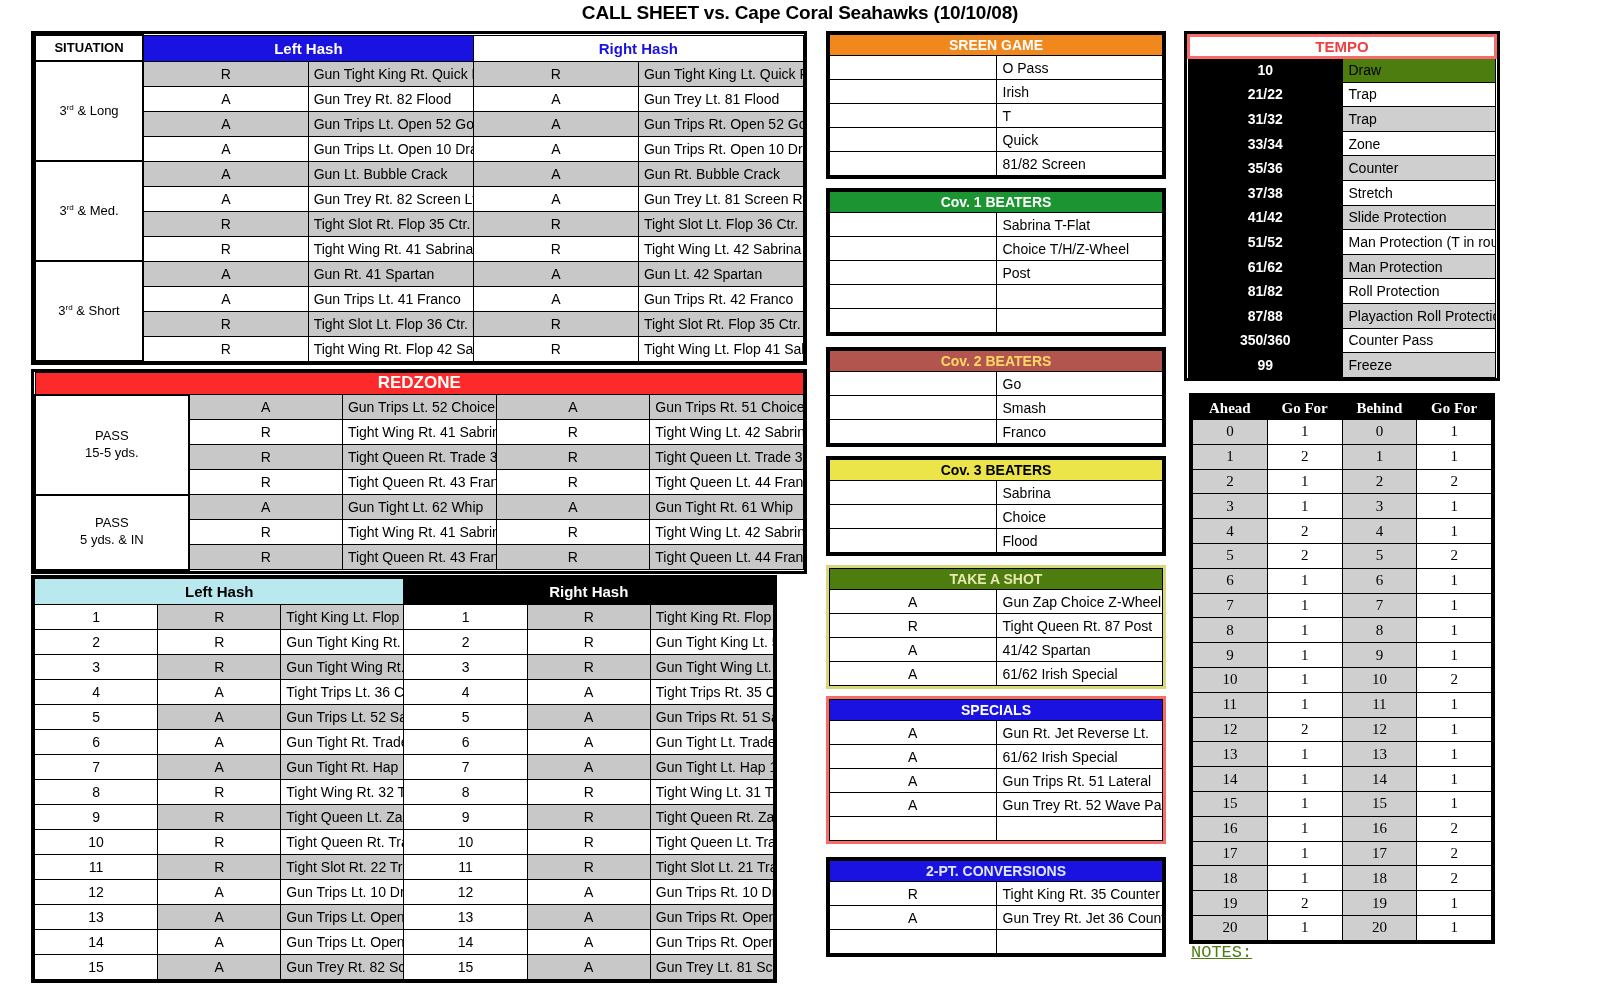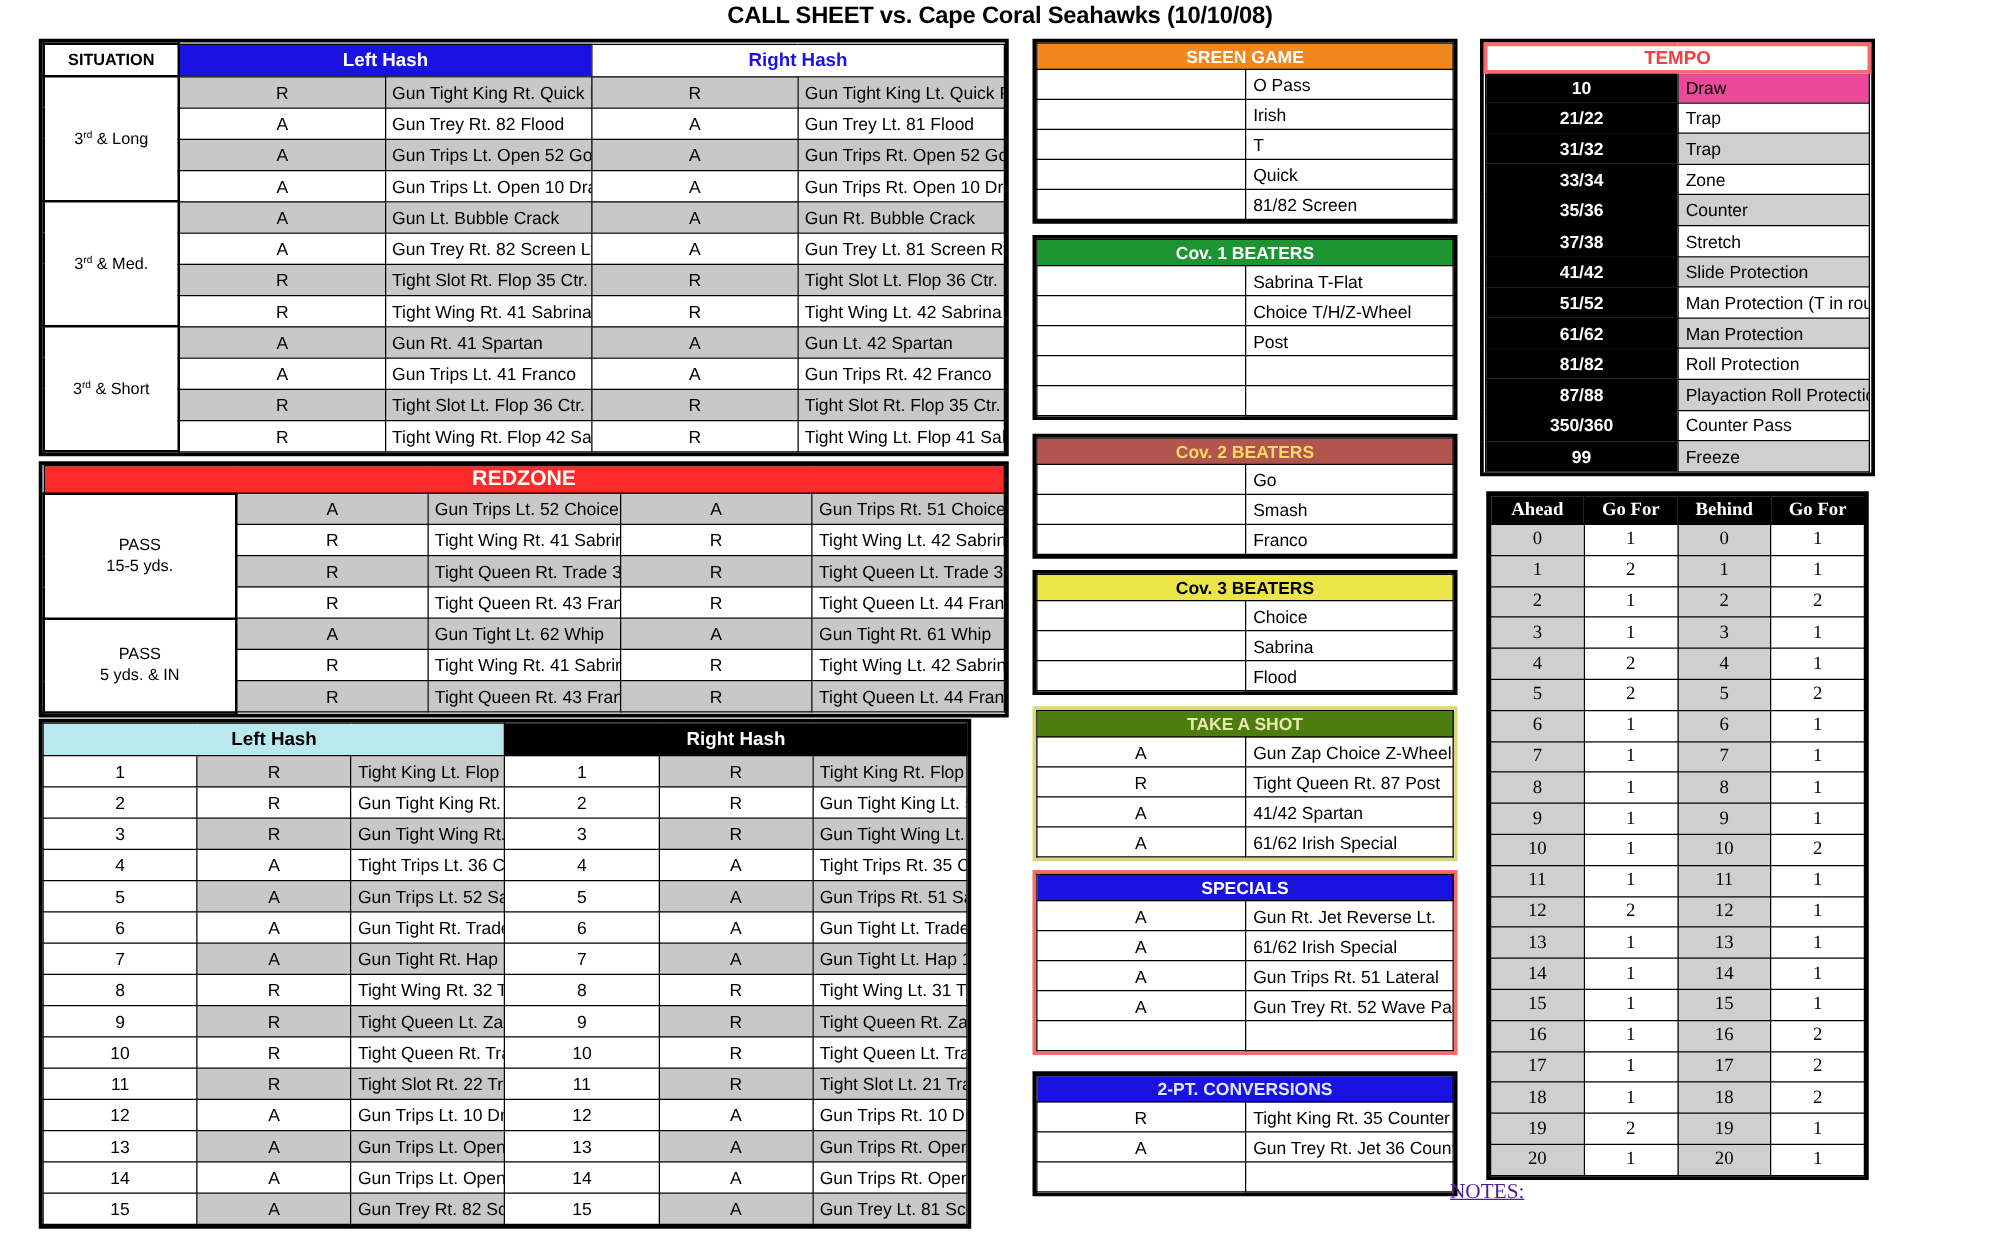--- a/index.html
+++ b/index.html
@@ -194,24 +194,24 @@
     border: 1px solid #000;
   }
   #chart td {
     height: 24.8px; text-align: center; font-size: 15px;
     border: 1px solid #000;
   }
   #chart td.k { background: #cfcfcf; color: #000; }
   #chart td.v { background: #ffffff; color: #000; }
 
   #notes {
-    position: absolute; left: 1160px; top: 943px;
-    font-size: 17px; color: #4c1d95;
+    position: absolute; left: 1191px; top: 943px;
+    font-size: 17px; color: #4d7c0f;
     text-decoration: underline;
-    font-family: Liberation Serif, serif;
+    font-family: Liberation Mono, monospace;
   }
   sup { font-size: 0.62em; vertical-align: super; }
 </style>
 </head>
 <body>
 
 <div id="page">
 
   <div class="title">CALL SHEET vs. Cape Coral Seahawks (10/10/08)</div>
 
@@ -567,25 +567,25 @@
       </table>
     </div>
   <div class="panel blk" id="panel-cov3" style="top:456px;">
       <table>
         <tbody>
           <tr class="p-hdr">
             <td class="h-cov3" colspan="2">Cov. 3 BEATERS</td>
           </tr>
           <tr class="datarow">
             <td class="rc"></td>
+            <td class="play">Sabrina</td>
+          </tr>
+          <tr class="datarow">
+            <td class="rc"></td>
             <td class="play">Choice</td>
-          </tr>
-          <tr class="datarow">
-            <td class="rc"></td>
-            <td class="play">Sabrina</td>
           </tr>
           <tr class="datarow">
             <td class="rc"></td>
             <td class="play">Flood</td>
           </tr>
         </tbody>
       </table>
     </div>
   <div class="panel brd-yellow" id="panel-shot" style="top:565px;">
       <table>
@@ -664,21 +664,21 @@
     </div>
 
   <div id="tempo" class="blk">
     <table>
       <tbody id="tempo-body">
           <tr class="t-hdr">
             <td colspan="2">TEMPO</td>
           </tr>
           <tr class="datarow">
             <td class="code">10</td>
-            <td class="lab" style="background: #ec4899;">Draw</td>
+            <td class="lab" style="background: #4d7c0f;">Draw</td>
           </tr>
           <tr class="datarow">
             <td class="code">21/22</td>
             <td class="lab" style="background: rgb(255, 255, 255);">Trap</td>
           </tr>
           <tr class="datarow">
             <td class="code">31/32</td>
             <td class="lab" style="background: rgb(207, 207, 207);">Trap</td>
           </tr>
           <tr class="datarow">

